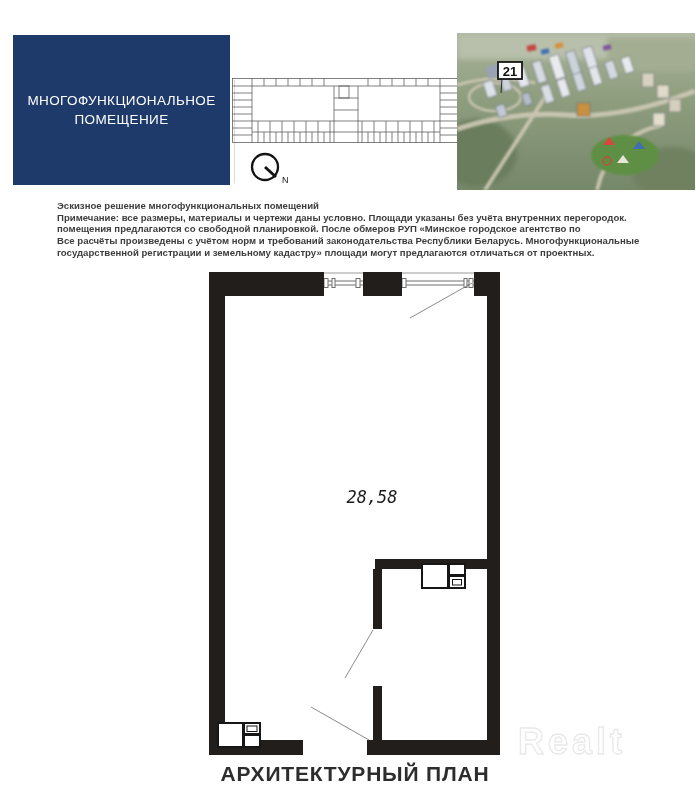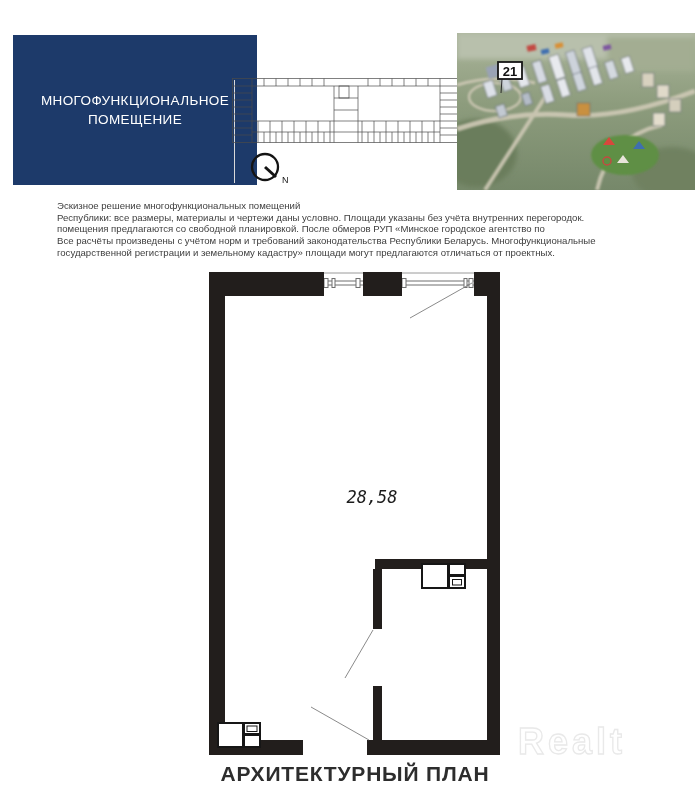--- a/index.html
+++ b/index.html
@@ -2,33 +2,33 @@
 <html><head>
 <meta charset="utf-8">
 <style>
   html,body{margin:0;padding:0;background:#ffffff;}
   .page{
     position:relative;width:696px;height:790px;background:#ffffff;overflow:hidden;
     font-family:"Liberation Sans","DejaVu Sans",sans-serif;
   }
   
   .title-card{
-    position:absolute;left:13px;top:35px;width:244px;height:150px;
+    position:absolute;left:13px;top:35px;width:217px;height:150px;
     background:#1d3a6a;color:#ffffff;display:flex;flex-direction:column;
     align-items:center;justify-content:center;text-align:left;
   }
   .title-card .line{font-size:13.5px;letter-spacing:.4px;line-height:19px;font-weight:500;}
   .card-divider{position:absolute;left:234px;top:80px;width:1px;height:103px;background:#d9d9d9;}
   .key-plan-box{position:absolute;left:231px;top:77px;width:230px;height:68px;}
   .compass-box{position:absolute;left:248px;top:150px;width:44px;height:38px;}
   .aerial-photo{position:absolute;left:457px;top:33px;width:278px;height:157px;overflow:hidden;}
   
   .notes{
     position:absolute;left:57px;top:200px;width:628px;
-    color:#3d3d3d;font-size:9.6px;line-height:11.7px;font-weight:400;
+    color:#3d3d3d;font-size:9.6px;line-height:11.7px;font-weight:700;
   }
   
   .floor-plan{position:absolute;left:195px;top:266px;width:315px;height:500px;}
   .plan-title{
     position:absolute;left:210px;top:762px;width:290px;text-align:center;
     font-size:21px;font-weight:600;letter-spacing:.8px;color:#2d2d2d;
   }
   .watermark{position:absolute;left:516px;top:720px;width:180px;height:44px;}
 </style>
 </head>
@@ -203,21 +203,21 @@
       <g>
         <line x1="45" y1="46" x2="44" y2="60" stroke="#2a2a2a" stroke-width="1"></line>
         <rect x="41" y="29" width="24" height="17" fill="#ffffff" stroke="#161616" stroke-width="1.8"></rect>
         <text x="53" y="42.5" text-anchor="middle" font-size="13" font-weight="bold" fill="#111111" font-family="Liberation Sans, sans-serif">21</text>
       </g>
     </svg>
   </div>
 
   <div class="notes">
     <div>Эскизное решение многофункциональных помещений</div>
-    <div>Республики: все размеры, материалы и чертежи даны условно. Площади указаны без учёта внутренних перегородок.</div>
+    <div>Примечание: все размеры, материалы и чертежи даны условно. Площади указаны без учёта внутренних перегородок.</div>
     <div>помещения предлагаются со свободной планировкой. После обмеров РУП «Минское городское агентство по</div>
     <div>Все расчёты произведены с учётом норм и требований законодательства Республики Беларусь. Многофункциональные</div>
     <div>государственной регистрации и земельному кадастру» площади могут предлагаются отличаться от проектных.</div>
   </div>
 
   <svg class="floor-plan" viewBox="195 266 315 500">
 
     <line x1="324" y1="273" x2="474" y2="273" stroke="#9a9a9a" stroke-width="1"></line>
 
     <g stroke="#6e6e6e" stroke-width="1" fill="#ffffff">

